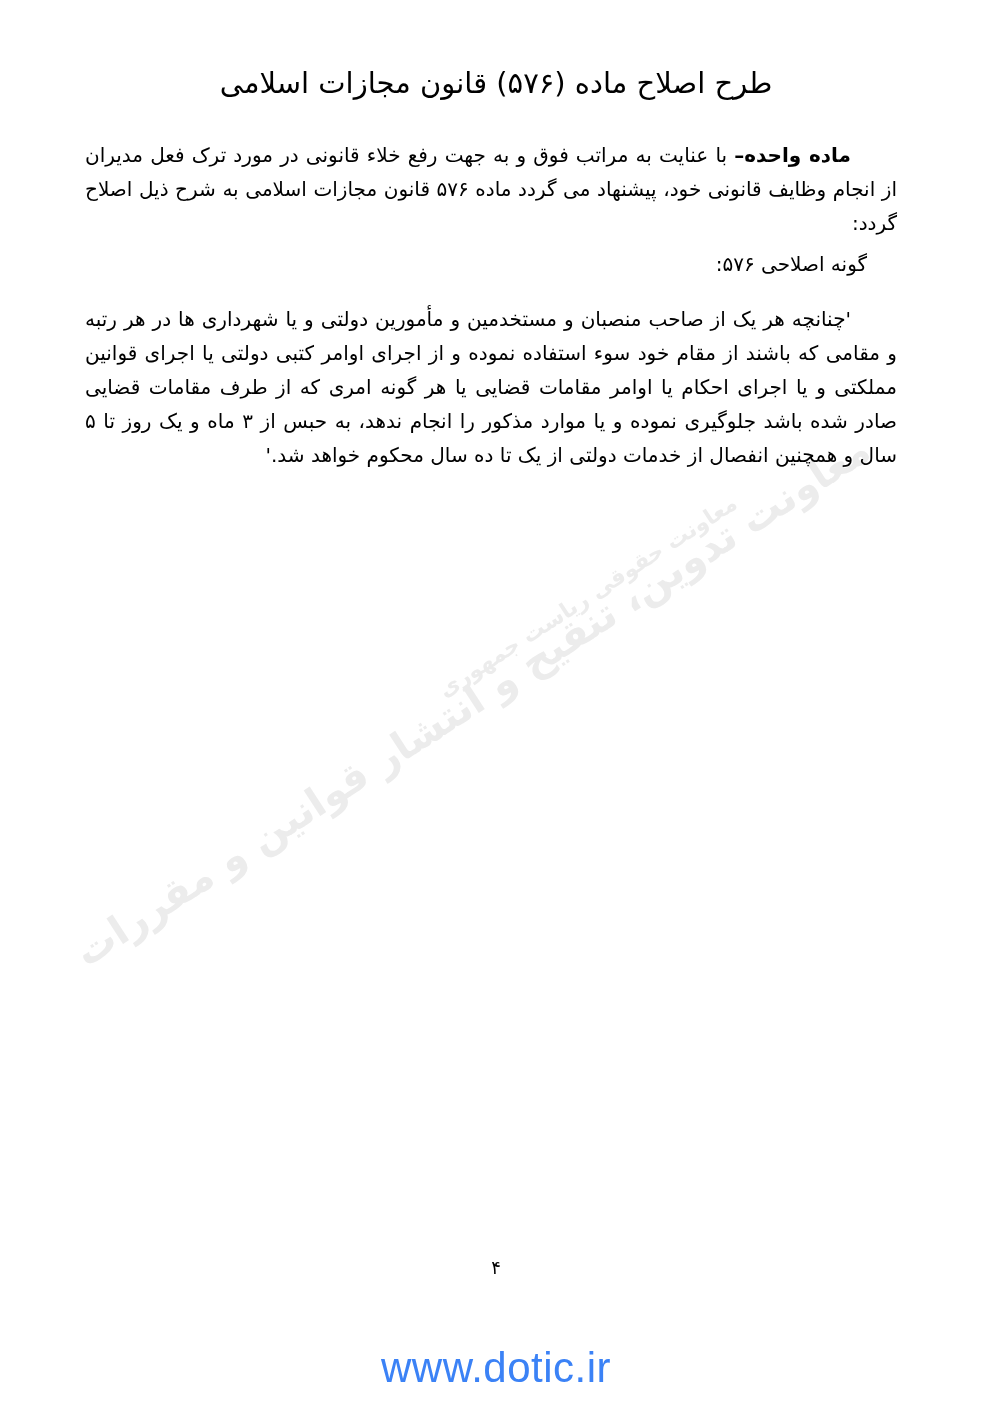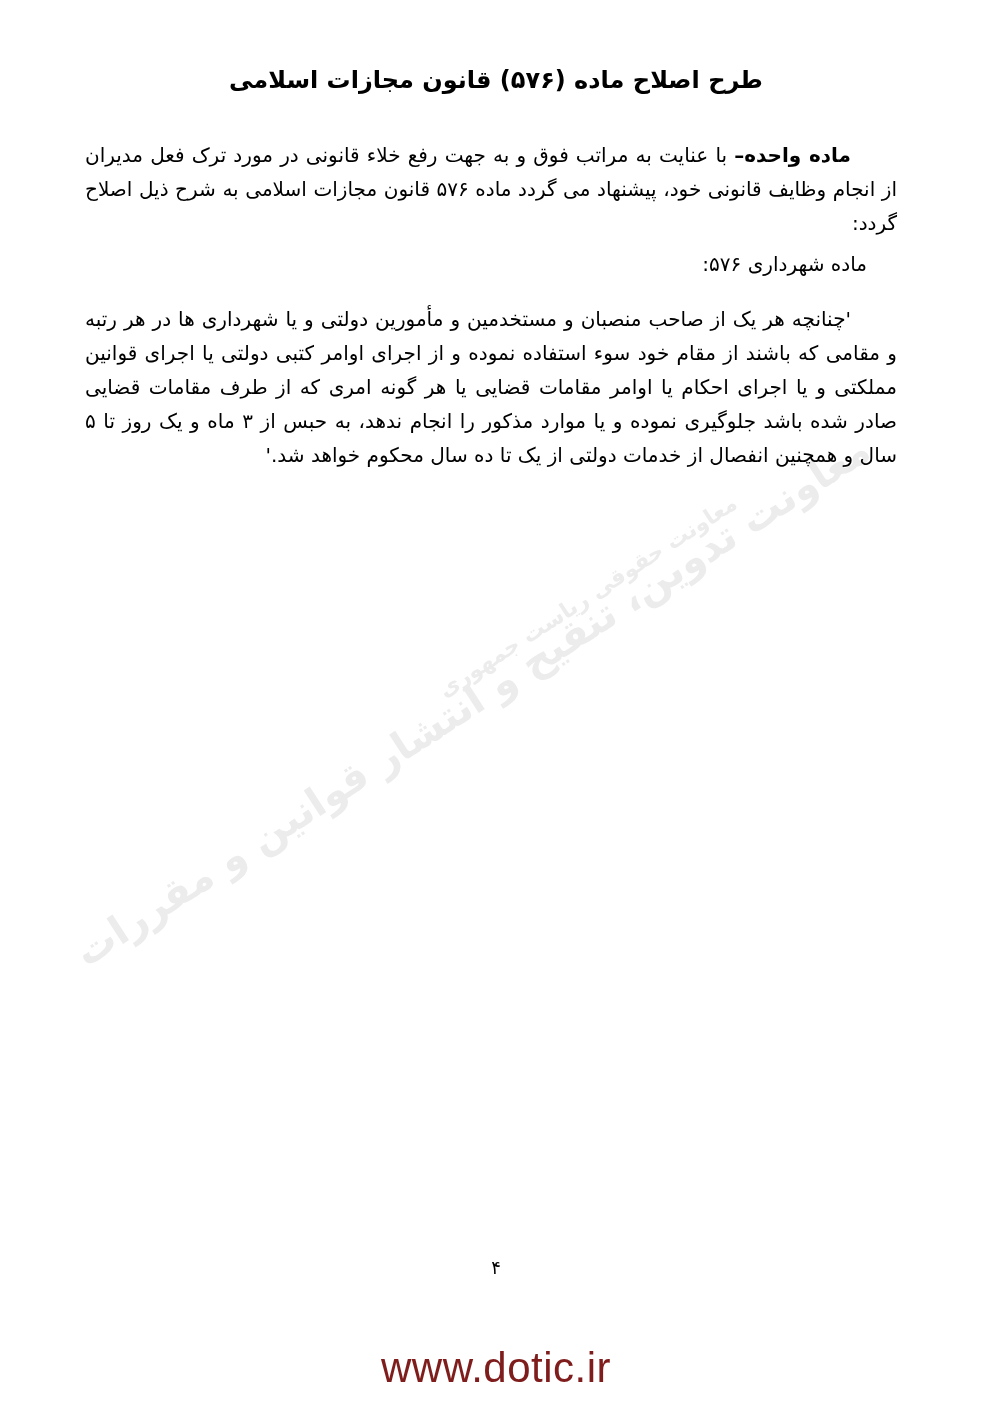--- a/index.html
+++ b/index.html
@@ -13,22 +13,22 @@
     font-family: "DejaVu Sans", sans-serif;
     color: #000000;
   }
   .doc-title {
     position: absolute;
     top: 66px;
     left: 0;
     right: 0;
     text-align: center;
     direction: rtl;
-    font-size: 24px;
-    font-weight: bold;
+    font-size: 29px;
+    font-weight: normal;
     letter-spacing: 0.5px;
   }
   .para {
     position: absolute;
     right: 95px;
     left: 85px;
     direction: rtl;
     text-align: justify;
     font-size: 20px;
     line-height: 34px;
@@ -84,40 +84,40 @@
     direction: rtl;
   }
   .footer-url {
     position: absolute;
     top: 1344px;
     left: 0;
     right: 0;
     text-align: center;
     font-family: "Liberation Sans", sans-serif;
     font-size: 42px;
-    color: #7f1d1d;
+    color: #3b82f6;
     text-decoration: none;
     letter-spacing: 0.5px;
   }
 </style>
 </head>
 <body>
 
 <div class="page">
 
   <div class="watermark">
     <span class="watermark-small">معاونت حقوقی ریاست جمهوری</span>
     <span class="watermark-large">معاونت تدوین، تنقیح و انتشار قوانین و مقررات</span>
   </div>
 
   <h1 class="doc-title">طرح اصلاح ماده (۵۷۶) قانون مجازات اسلامی</h1>
 
   <p class="para para-1"><span class="lead-bold">ماده واحده–</span><span> با عنایت به مراتب فوق و به جهت رفع خلاء قانونی در مورد ترک فعل مدیران از انجام وظایف قانونی خود، پیشنهاد می گردد ماده ۵۷۶ قانون مجازات اسلامی به شرح ذیل اصلاح گردد:</span></p>
 
-  <p class="sub-heading">ماده شهرداری ۵۷۶:</p>
+  <p class="sub-heading">گونه اصلاحی ۵۷۶:</p>
 
   <p class="para para-2">'چنانچه  هر یک از صاحب منصبان و مستخدمین و مأمورین دولتی و یا شهرداری ها در هر رتبه و مقامی که باشند از مقام خود سوء استفاده نموده و از اجرای اوامر کتبی دولتی یا اجرای قوانین مملکتی و یا اجرای احکام یا اوامر مقامات قضایی یا هر گونه امری که از طرف مقامات قضایی صادر شده باشد جلوگیری نموده و یا موارد مذکور را انجام ندهد، به حبس از ۳ ماه و یک روز تا ۵ سال و همچنین انفصال از خدمات دولتی از یک تا ده سال محکوم خواهد شد.'</p>
 
   <div class="page-number">۴</div>
 
   <a class="footer-url">www.dotic.ir</a>
 
 </div>
 
 </body></html>

